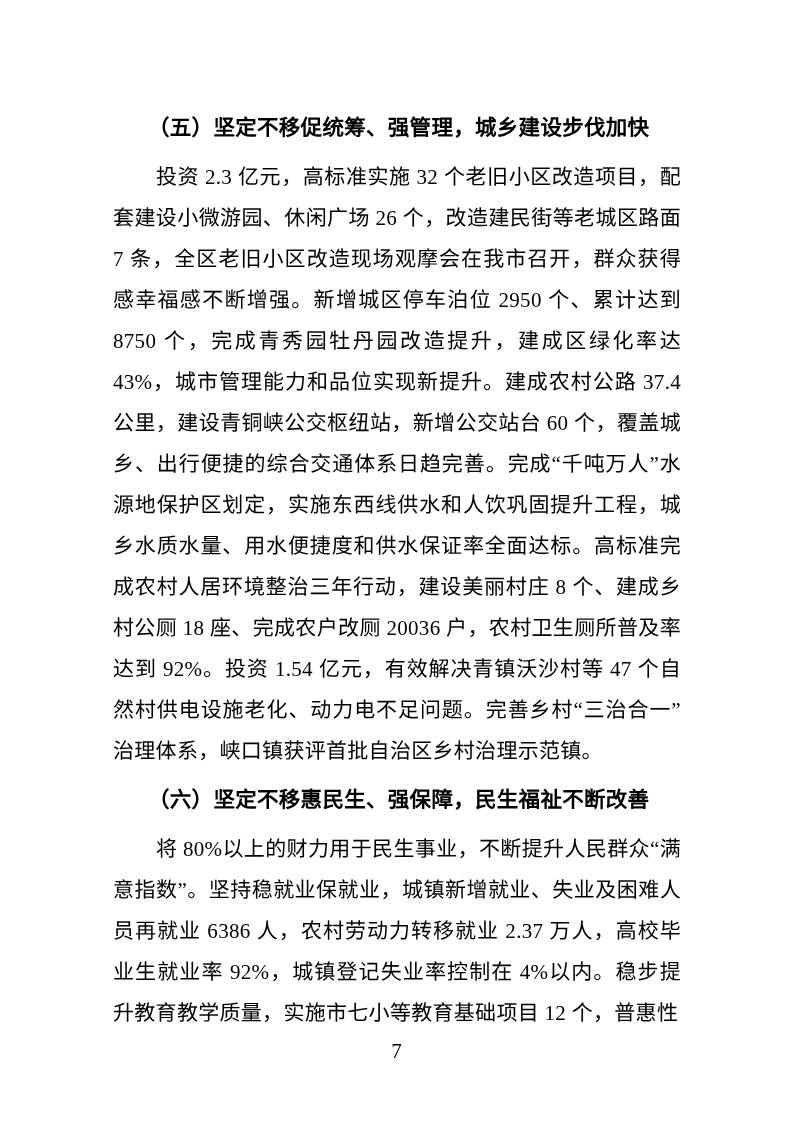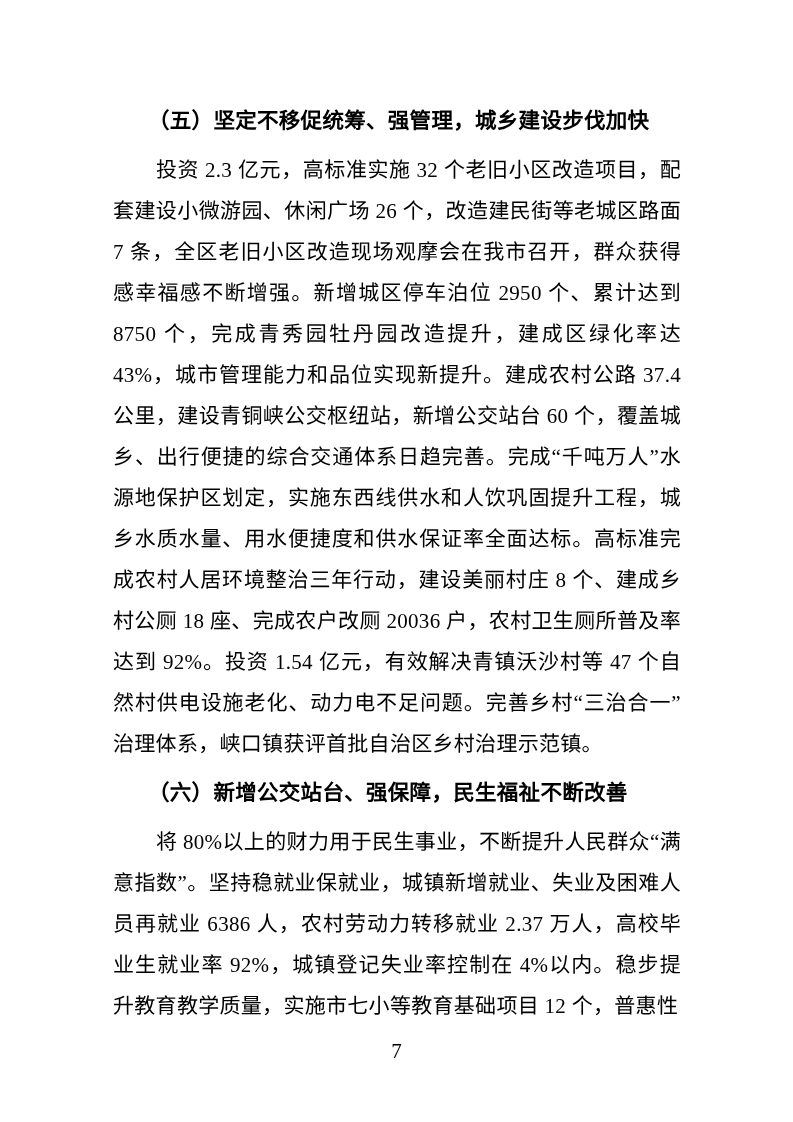--- a/index.html
+++ b/index.html
@@ -13,21 +13,21 @@
     width: 793px;
     height: 1122px;
     background: #ffffff;
     color: #000000;
     font-family: "Liberation Serif", "DejaVu Serif", serif;
     overflow: hidden;
   }
   .text-block {
     position: absolute;
     left: 105px;
-    top: 101px;
+    top: 108px;
     width: 584px;
     font-size: 21px;
     line-height: 41px;
     text-align: justify;
     text-justify: inter-ideograph;
     letter-spacing: 0.3px;
   }
   .doc-heading {
     margin: 0;
     font-size: 21.5px;
@@ -55,21 +55,21 @@
 </head>
 <body>
 
 <div class="page">
 
   <main class="text-block">
     <h2 class="doc-heading">（五）坚定不移促统筹、强管理，城乡建设步伐加快</h2>
 
     <p class="doc-paragraph">投资 2.3 亿元，高标准实施 32 个老旧小区改造项目，配套建设小微游园、休闲广场 26 个，改造建民街等老城区路面 7 条，全区老旧小区改造现场观摩会在我市召开，群众获得感幸福感不断增强。新增城区停车泊位 2950 个、累计达到 8750 个，完成青秀园牡丹园改造提升，建成区绿化率达 43%，城市管理能力和品位实现新提升。建成农村公路 37.4 公里，建设青铜峡公交枢纽站，新增公交站台 60 个，覆盖城乡、出行便捷的综合交通体系日趋完善。完成“千吨万人”水源地保护区划定，实施东西线供水和人饮巩固提升工程，城乡水质水量、用水便捷度和供水保证率全面达标。高标准完成农村人居环境整治三年行动，建设美丽村庄 8 个、建成乡村公厕 18 座、完成农户改厕 20036 户，农村卫生厕所普及率达到 92%。投资 1.54 亿元，有效解决青镇沃沙村等 47 个自然村供电设施老化、动力电不足问题。完善乡村“三治合一”治理体系，峡口镇获评首批自治区乡村治理示范镇。</p>
 
-    <h2 class="doc-heading">（六）新增公交站台、强保障，民生福祉不断改善</h2>
+    <h2 class="doc-heading">（六）坚定不移惠民生、强保障，民生福祉不断改善</h2>
 
     <p class="doc-paragraph">将 80%以上的财力用于民生事业，不断提升人民群众“满意指数”。坚持稳就业保就业，城镇新增就业、失业及困难人员再就业 6386 人，农村劳动力转移就业 2.37 万人，高校毕业生就业率 92%，城镇登记失业率控制在 4%以内。稳步提升教育教学质量，实施市七小等教育基础项目 12 个，普惠性</p>
   </main>
 
   <div class="page-footer">
     <span>7</span>
   </div>
 
 </div>
 

